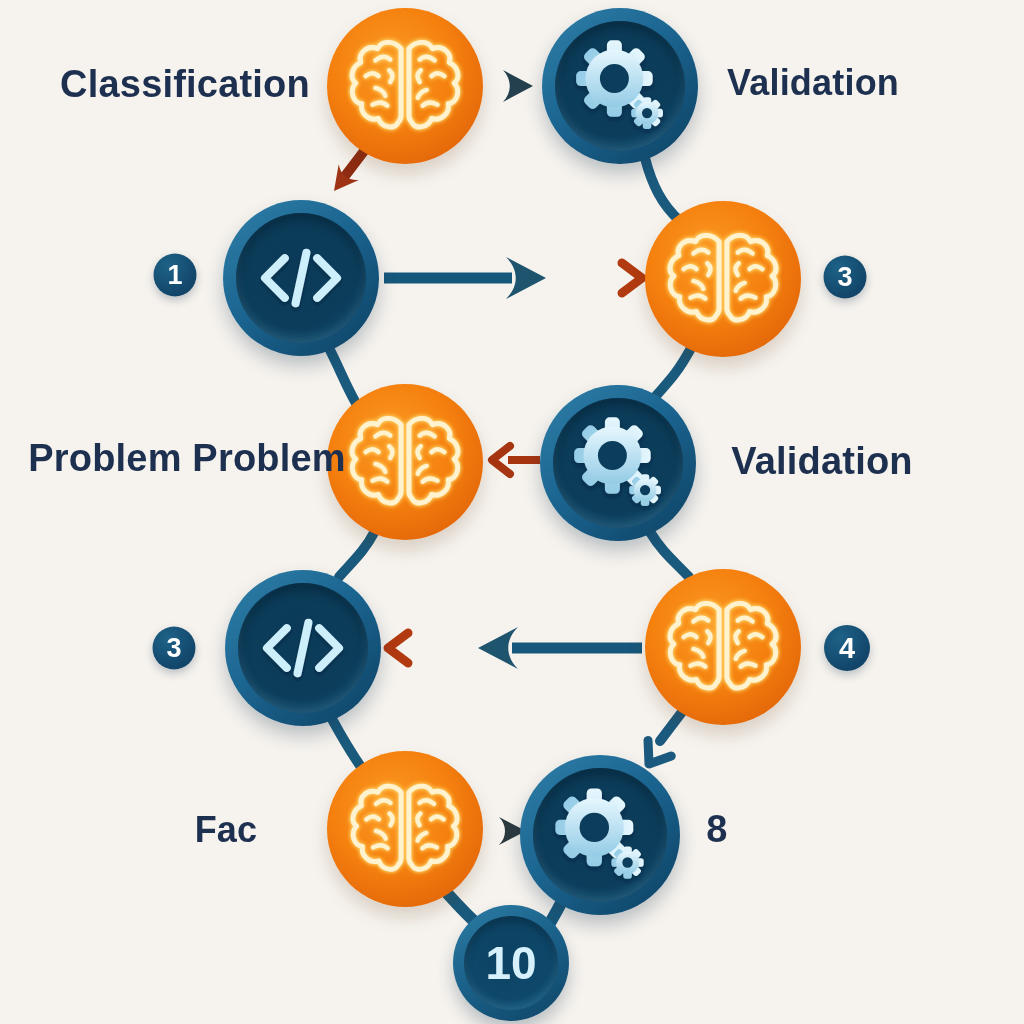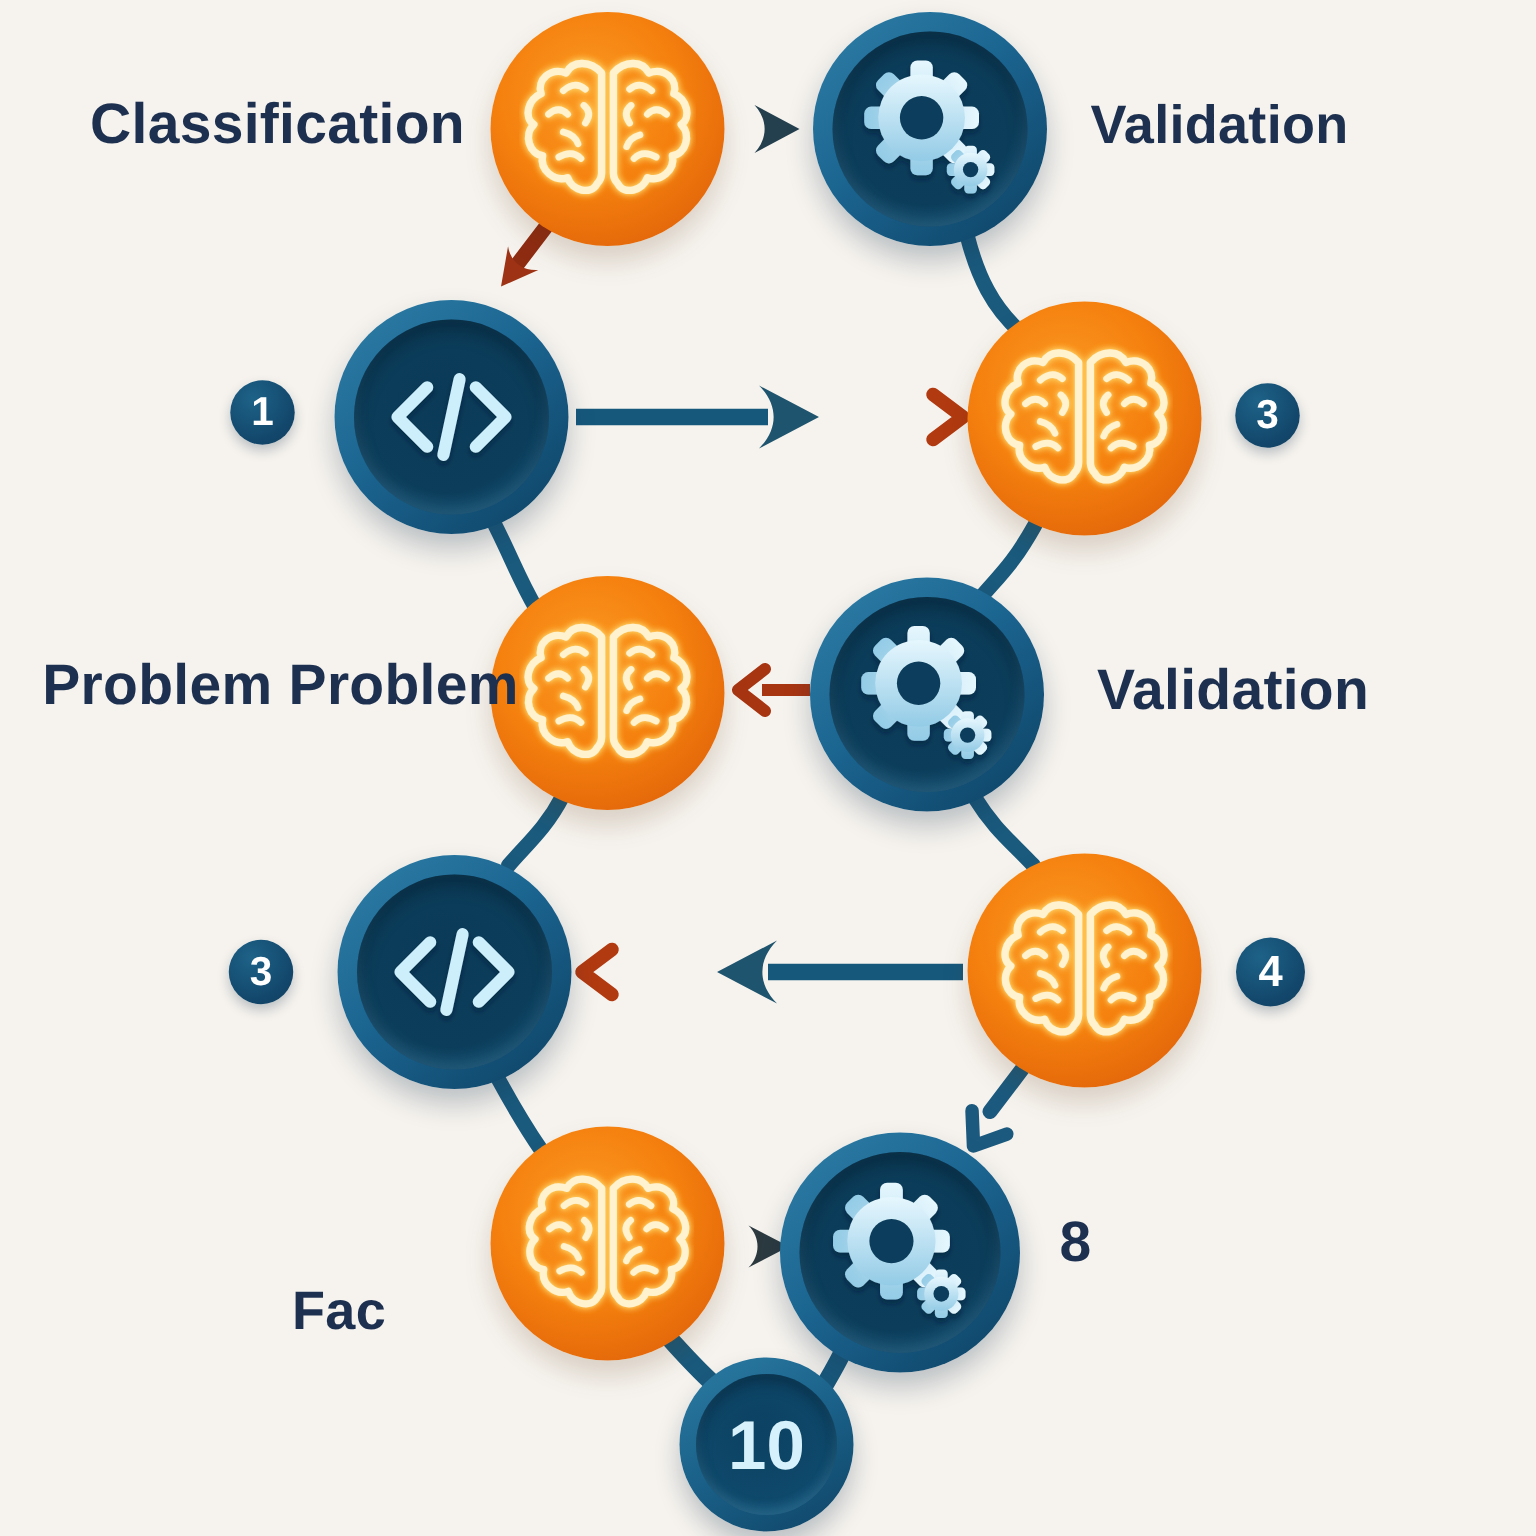--- a/index.html
+++ b/index.html
@@ -293,16 +293,16 @@
 
   <div class="badge b42" style="left:175px;top:275px">1</div>
   <div class="badge b42" style="left:845px;top:277px">3</div>
   <div class="badge b42" style="left:174px;top:648px">3</div>
   <div class="badge b46" style="left:847px;top:648px">4</div>
 
   <div class="label lbl-34" style="left:185px;top:84px">Classification</div>
   <div class="label lbl-36" style="left:813px;top:83px">Validation</div>
   <div class="label lbl-34" style="left:187px;top:458px">Problem Problem</div>
   <div class="label lbl-34" style="left:822px;top:461px">Validation</div>
-  <div class="label lbl-36" style="left:226px;top:874px">Fac</div>
+  <div class="label lbl-36" style="left:226px;top:830px">Fac</div>
   <div class="label lbl-38" style="left:717px;top:829px">8</div>
 
 </div>
 
 </body></html>

